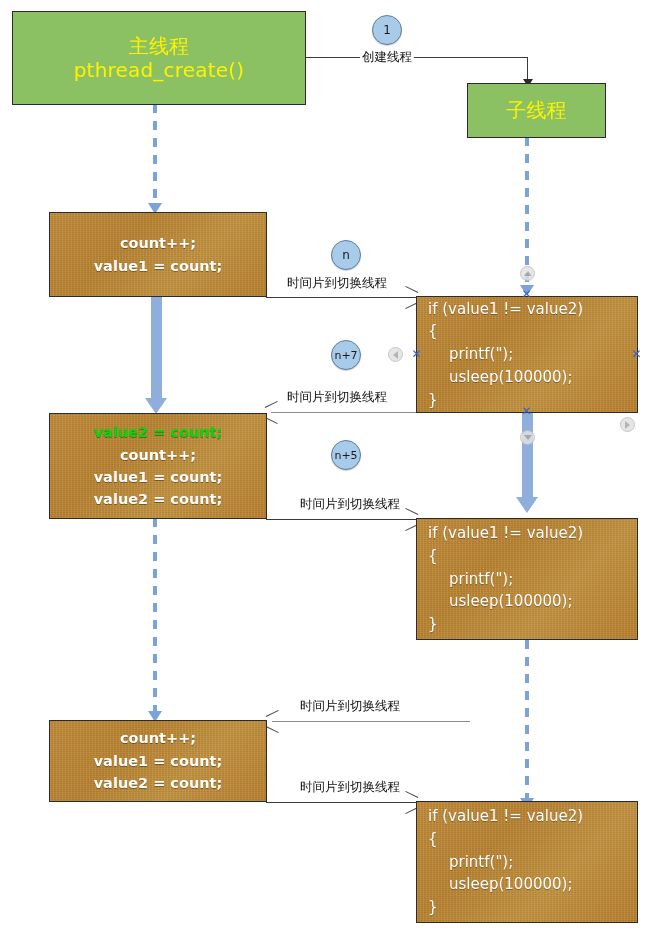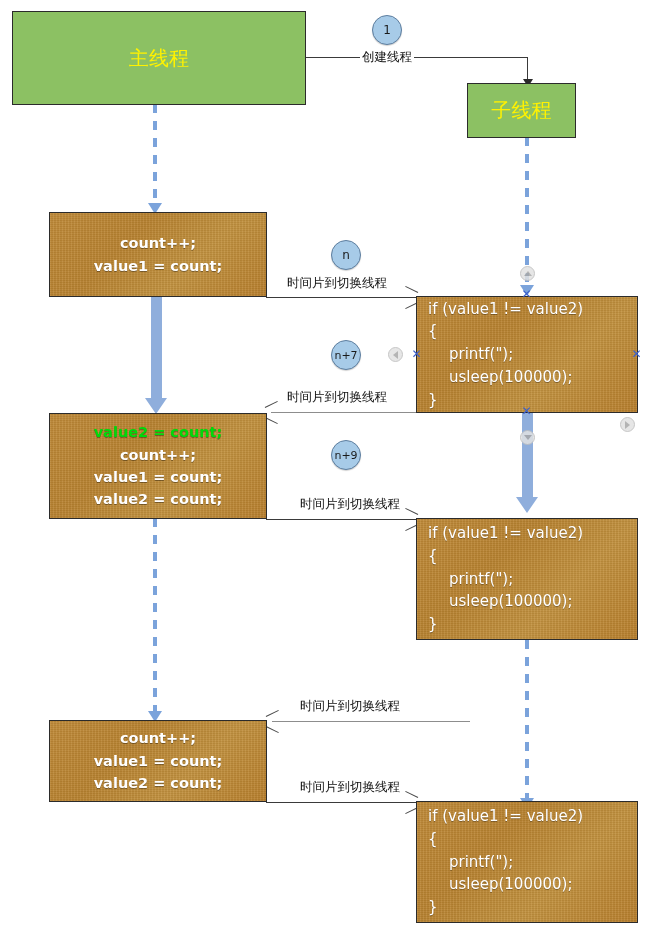--- a/index.html
+++ b/index.html
@@ -224,23 +224,24 @@
   <div class="abs hline-grey" style="left:272px; top:721px; width:198px;"></div>
   <div class="abs open-head-left" style="left:266px; top:715px;"></div>
   <div class="abs conn-label" style="left:298px; top:700px;">时间片到切换线程</div>
 
   <div class="abs hline" style="left:266px; top:802px; width:150px;"></div>
   <div class="abs open-head-right" style="left:404px; top:796px;"></div>
   <div class="abs conn-label" style="left:298px; top:781px;">时间片到切换线程</div>
 
   <div class="abs green-box" style="left:12px; top:11px; width:294px; height:94px;">
     <span class="ln">主线程</span>
-  </div>
-
-  <div class="abs green-box" style="left:467px; top:83px; width:109px; height:55px;">
+    <span class="ln">pthread_create()</span>
+  </div>
+
+  <div class="abs green-box" style="left:467px; top:83px; width:139px; height:55px;">
     <span class="ln">子线程</span>
   </div>
 
   <div class="abs brown-box stmt-box" style="left:49px; top:212px; width:218px; height:85px;">
     <span class="ln">count++;</span>
     <span class="ln">value1 = count;</span>
   </div>
 
   <div class="abs brown-box stmt-box" style="left:49px; top:413px; width:218px; height:106px;">
     <span class="ln green-line">value2 = count;</span>
@@ -282,21 +283,21 @@
   <div class="abs badge" style="left:372px; top:15px; width:30px; height:30px;">
     <span>1</span>
   </div>
   <div class="abs badge" style="left:331px; top:240px; width:30px; height:30px;">
     <span>n</span>
   </div>
   <div class="abs badge small" style="left:331px; top:340px; width:30px; height:30px;">
     <span>n+7</span>
   </div>
   <div class="abs badge small" style="left:331px; top:440px; width:30px; height:30px;">
-    <span>n+9</span>
+    <span>n+5</span>
   </div>
 
   <div class="abs x-handle" style="left:521px; top:289px;"></div>
   <div class="abs x-handle" style="left:411px; top:349px;"></div>
   <div class="abs x-handle" style="left:631px; top:349px;"></div>
   <div class="abs x-handle" style="left:521px; top:406px;"></div>
 
   <div class="abs round-btn up" style="left:520px; top:266px;">
     <span class="tri"></span>
   </div>

